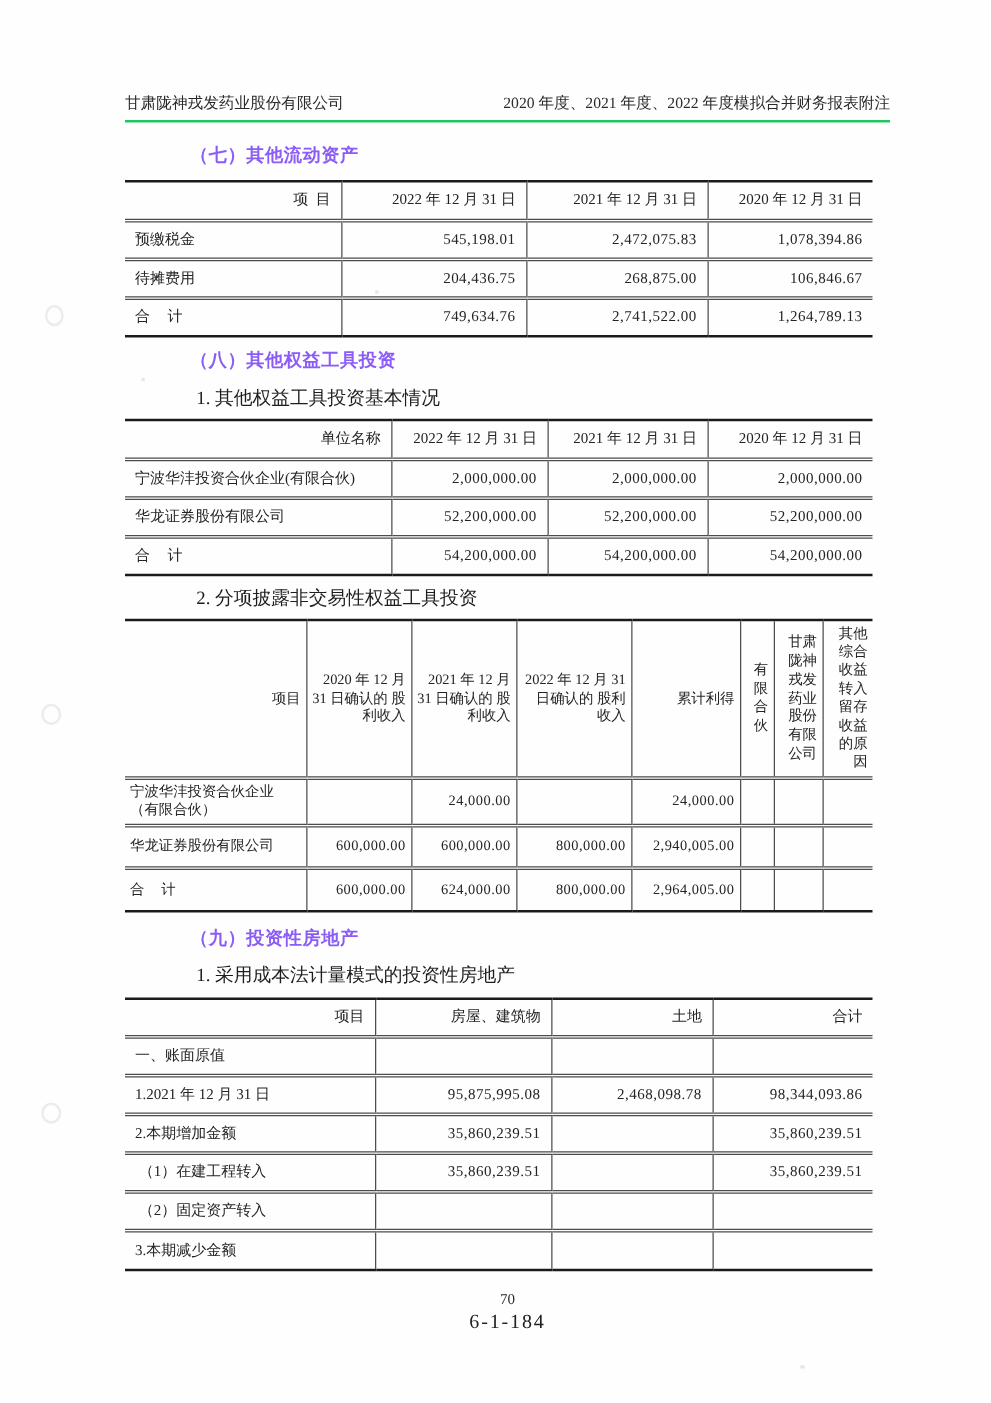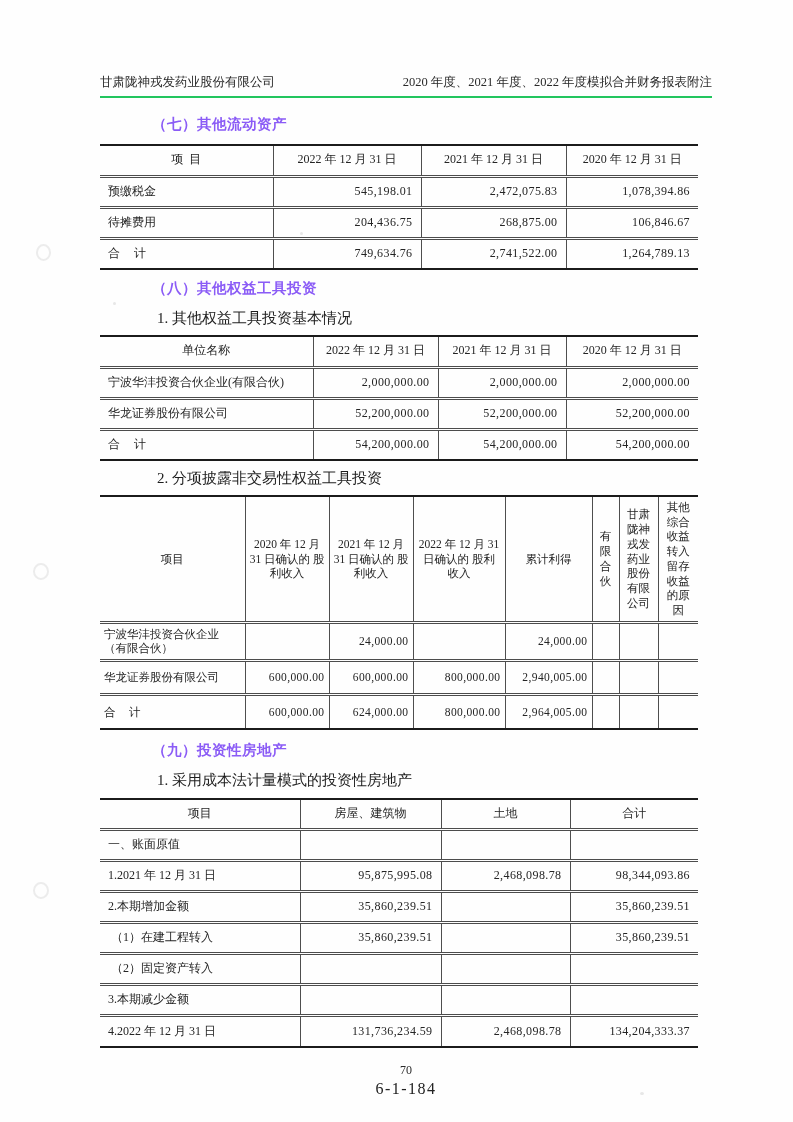--- a/index.html
+++ b/index.html
@@ -32,21 +32,21 @@
     border-collapse: collapse; table-layout: fixed;
     width: 598px; margin-top: 10px;
     font-size: 12px; color: #242424;
   }
   th, td {
     padding: 3px 8px; vertical-align: middle;
     white-space: pre-wrap; word-break: break-word;
     line-height: 1.3; overflow: hidden;
   }
   th {
-    font-weight: normal; text-align: center;
+    font-weight: normal; text-align: right;
     border-top: 2px solid #1b1b1b;
     border-bottom: 3px double #4c4c4c;
   }
   td { border-bottom: 3px double #4c4c4c; text-align: left; }
   td.num { text-align: right; letter-spacing: 0.4px; }
   th + th, td + td { border-left: 1px solid #4e4e4e; }
   tbody tr:last-child td { border-bottom: 2px solid #1b1b1b; }
   .total-row td:first-child { letter-spacing: 1px; }
 
   .t1 thead tr, .t2 thead tr, .t4 thead tr { height: 31px; }
@@ -267,25 +267,19 @@
           <td class="num"></td>
           <td class="num"></td>
           <td class="num"></td>
         </tr>
         <tr>
           <td>3.本期减少金额</td>
           <td class="num"></td>
           <td class="num"></td>
           <td class="num"></td>
         </tr>
-        <tr>
-          <td>4.2022 年 12 月 31 日</td>
-          <td class="num">131,736,234.59</td>
-          <td class="num">2,468,098.78</td>
-          <td class="num">134,204,333.37</td>
-        </tr>
       </tbody>
     </table>
 
   <div class="page-num">70</div>
   <div class="doc-num">6-1-184</div>
 
 </div>
 
 </body></html>

